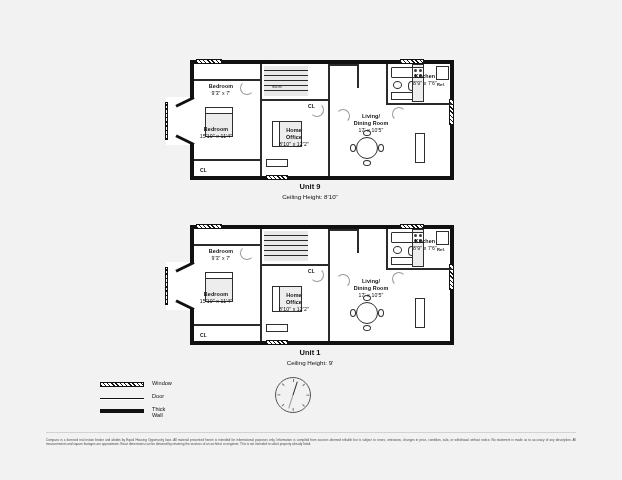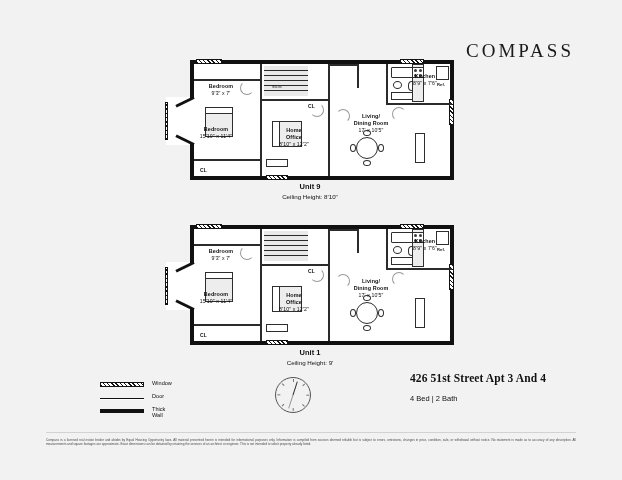--- a/index.html
+++ b/index.html
@@ -100,21 +100,20 @@
     position:absolute;left:46px;top:438px;width:530px;
     font-size:3.1px;line-height:4.2px;color:#4a4a4a;text-align:justify;
   }
   .hr{position:absolute;left:46px;top:432px;width:530px;height:.6px;background:#d2d2d2;}
 </style>
 </head>
 <body>
 
 <div class="sheet">
 
-  <div class="brand">COMPASS</div>
 
   <div class="plan" style="left:160px;top:55px;width:300px;height:130px;">
 
     <div class="floorbg" style="left:30px;top:5px;width:264px;height:120px;"></div>
 
     <div class="floorbg" style="left:6px;top:42px;width:30px;height:48px;"></div>
 
     <div class="wall" style="left:30px;top:5px;width:264px;height:4px;"></div>
     <div class="wall" style="left:30px;top:121px;width:264px;height:4px;"></div>
     <div class="wall" style="left:290px;top:5px;width:4px;height:120px;"></div>
@@ -317,20 +316,18 @@
     <div class="tick" style="transform:rotate(45deg);"></div>
     <div class="tick" style="transform:rotate(90deg);"></div>
     <div class="tick" style="transform:rotate(135deg);"></div>
     <div class="tick" style="transform:rotate(180deg);"></div>
     <div class="tick" style="transform:rotate(225deg);"></div>
     <div class="tick" style="transform:rotate(270deg);"></div>
     <div class="tick" style="transform:rotate(315deg);"></div>
   </div>
 
   <div class="addr">
-    <div class="a1">426 51st Street Apt 3 And 4</div>
-    <div class="a3">4 Bed | 2 Bath</div>
   </div>
 
   <div class="hr"></div>
   <div class="disclaimer">Compass is a licensed real estate broker and abides by Equal Housing Opportunity laws. All material presented herein is intended for informational purposes only. Information is compiled from sources deemed reliable but is subject to errors, omissions, changes in price, condition, sale, or withdrawal without notice. No statement is made as to accuracy of any description. All measurements and square footages are approximate. Exact dimensions can be obtained by retaining the services of an architect or engineer. This is not intended to solicit property already listed.</div>
 
 </div>
 
 </body></html>

